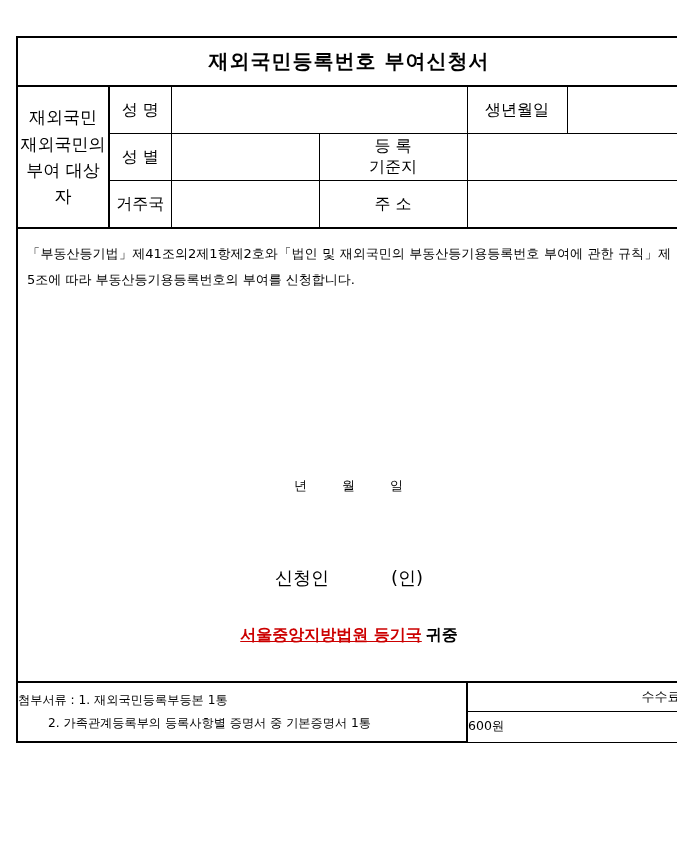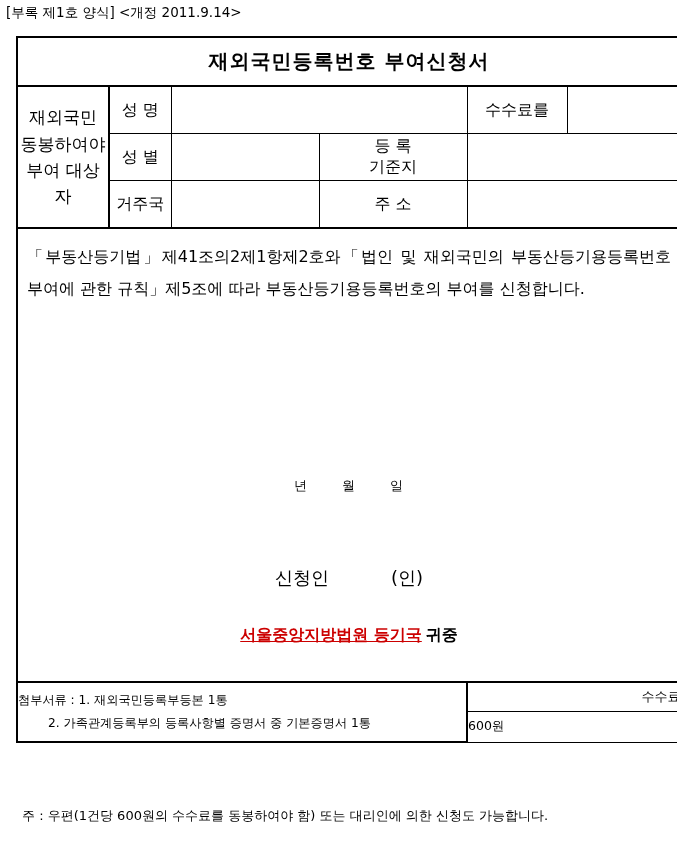--- a/index.html
+++ b/index.html
@@ -74,21 +74,21 @@
   .body-inner {
     position: relative;
     height: 100%;
     width: 100%;
   }
   .legal-text {
     position: absolute;
     left: 9px;
     top: 12px;
     right: 9px;
-    font-size: 16px;
+    font-size: 13px;
     line-height: 2.0;
     text-align: justify;
     text-justify: inter-ideograph;
   }
   .date-line {
     position: absolute;
     left: 0;
     right: 0;
     top: 248px;
     text-align: center;
@@ -156,45 +156,44 @@
     right: 6px;
     font-size: 13px;
     line-height: 1.55;
   }
 </style>
 </head>
 <body>
 
 <div class="page">
 
-  <div class="form-header">[부록 제1호 양식] &lt;개정 2011.9.14&gt;</div>
 
   <table class="doc-table">
     <colgroup>
       <col style="width:92px">
       <col style="width:62px">
       <col style="width:148px">
       <col style="width:64px">
       <col style="width:84px">
       <col style="width:100px">
       <col style="width:114px">
     </colgroup>
     <tbody>
       <tr>
         <td class="outer title-cell" colspan="7">재외국민등록번호 부여신청서</td>
       </tr>
       <tr>
         <td class="outer side-label" rowspan="3">
           <div>재외국민</div>
-          <div>동봉하여야</div>
+          <div>재외국민의</div>
           <div>부여 대상자</div>
         </td>
         <td class="label-cell">성  명</td>
         <td class="value-cell" colspan="3"></td>
-        <td class="label-cell">수수료를</td>
+        <td class="label-cell">생년월일</td>
         <td class="value-cell"></td>
       </tr>
       <tr>
         <td class="label-cell">성  별</td>
         <td class="value-cell"></td>
         <td class="label-cell" colspan="2">
           <div>등  록</div>
           <div>기준지</div>
         </td>
         <td class="value-cell" colspan="2"></td>
@@ -230,15 +229,14 @@
           <div class="attach-line2">2. 가족관계등록부의 등록사항별 증명서 중 기본증명서 1통</div>
         </td>
         <td class="fee-label" colspan="2">수수료</td>
       </tr>
       <tr>
         <td class="fee-value" colspan="2">600원</td>
       </tr>
     </tbody>
   </table>
 
-  <div class="footnote">주 : 우편(1건당 600원의 수수료를 동봉하여야 함) 또는 대리인에 의한 신청도 가능합니다.</div>
 
 </div>
 
 </body></html>

